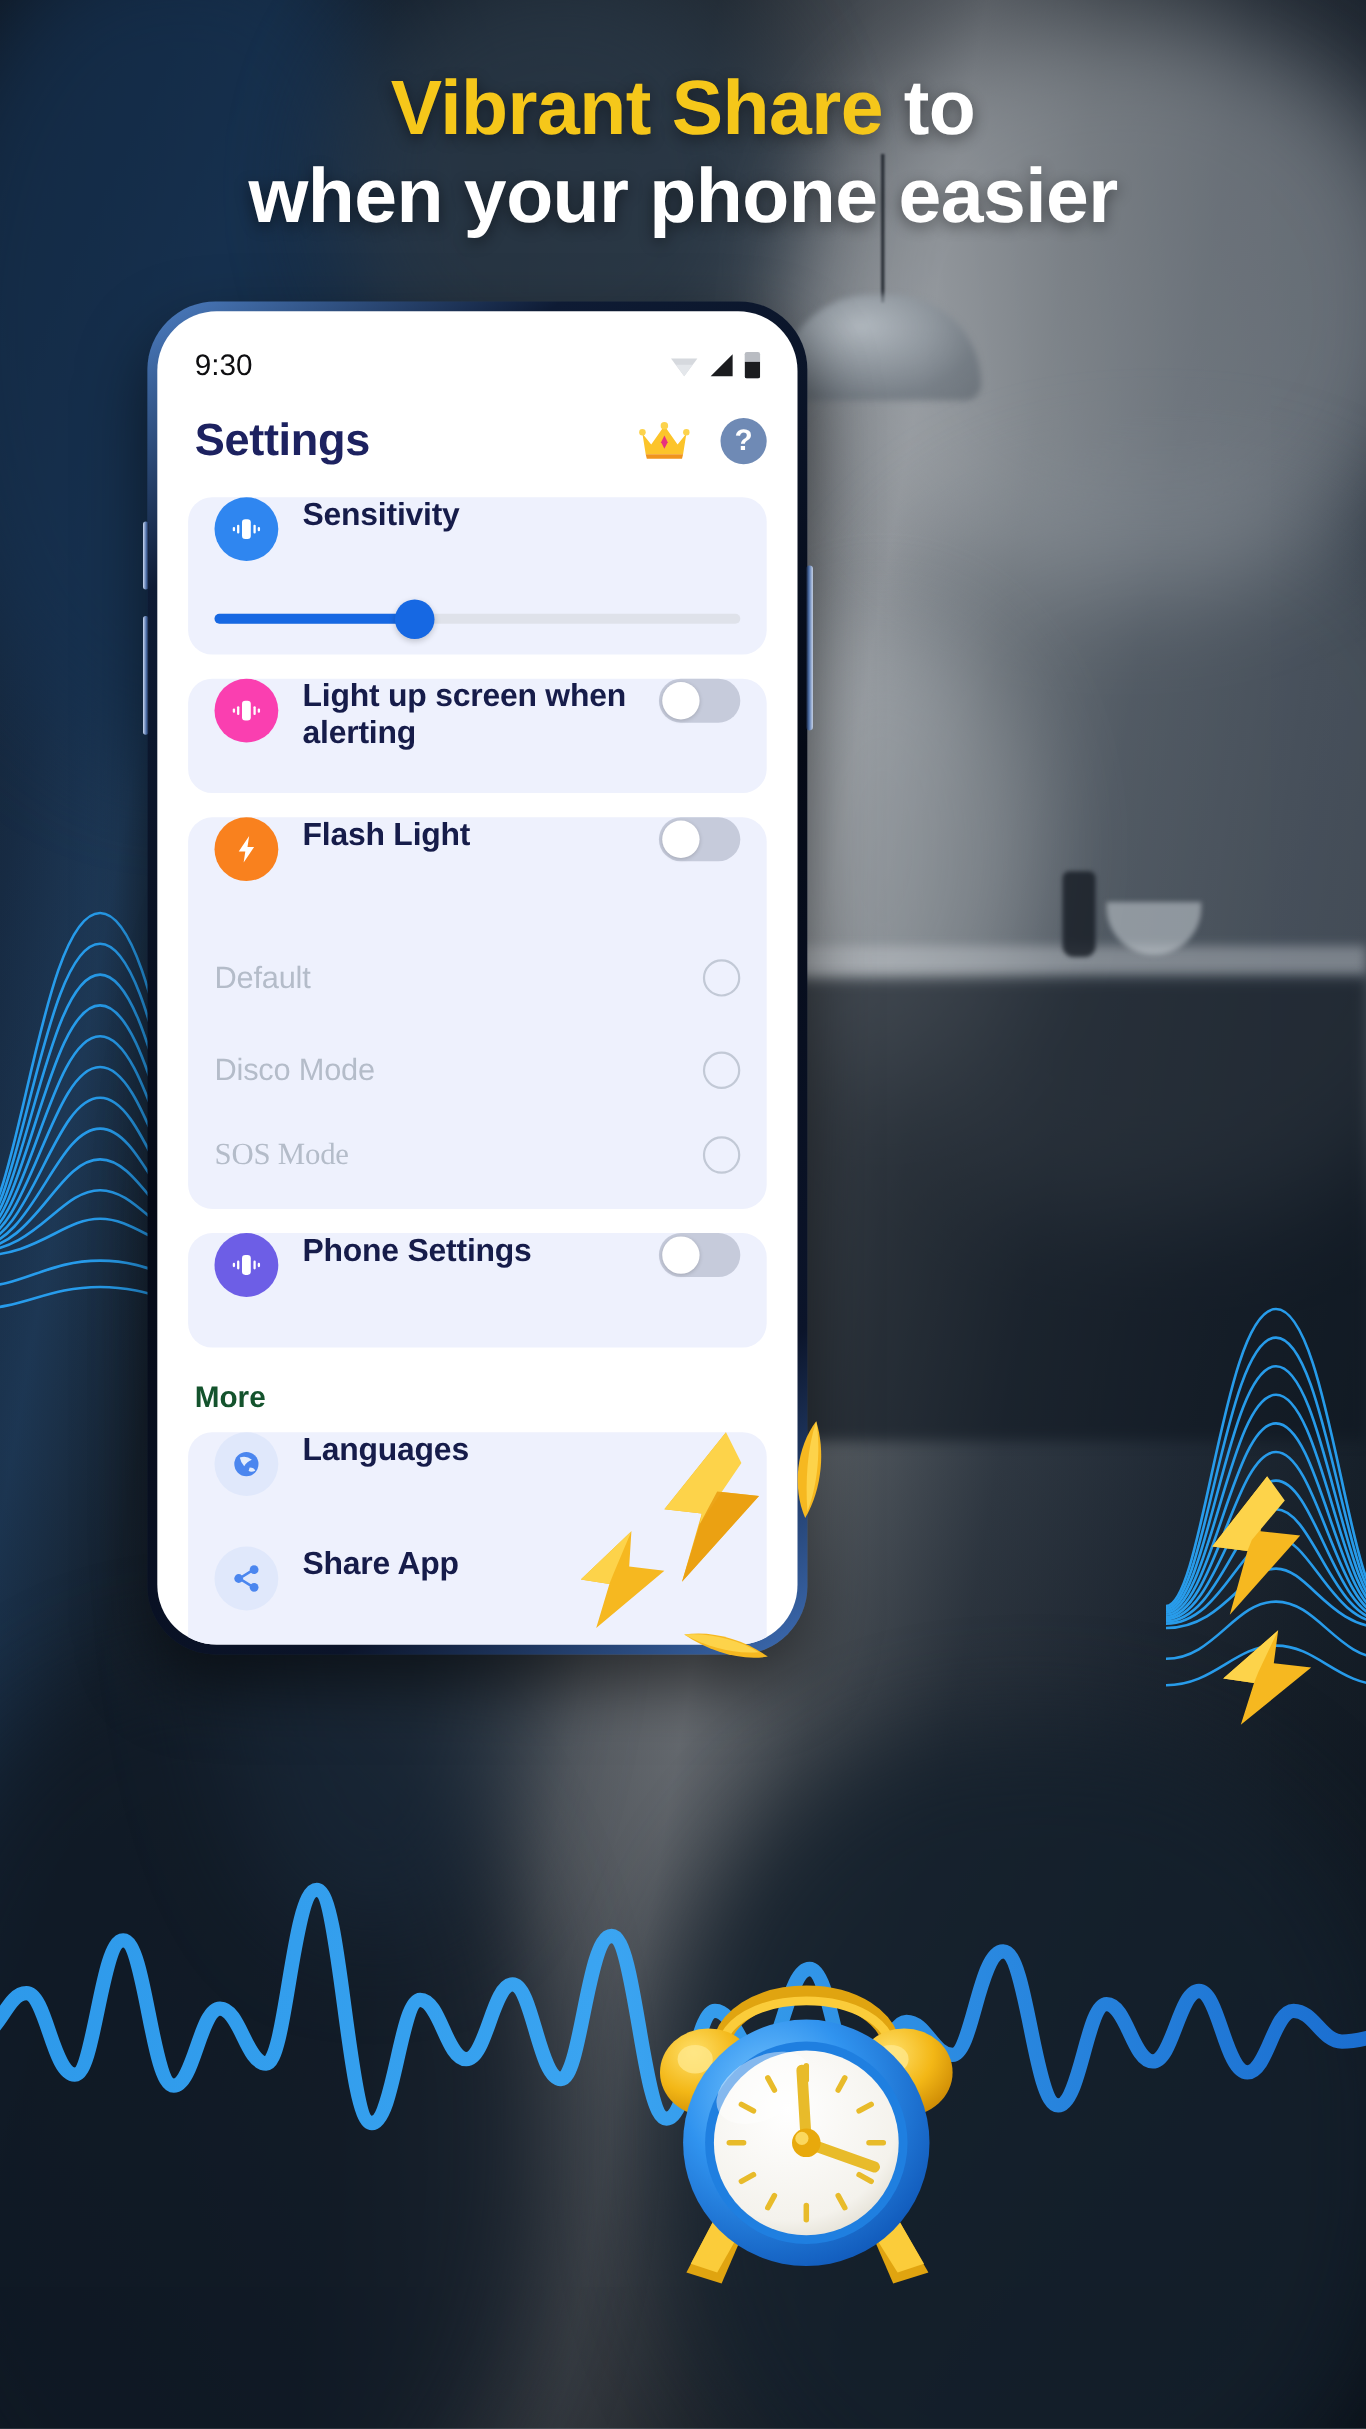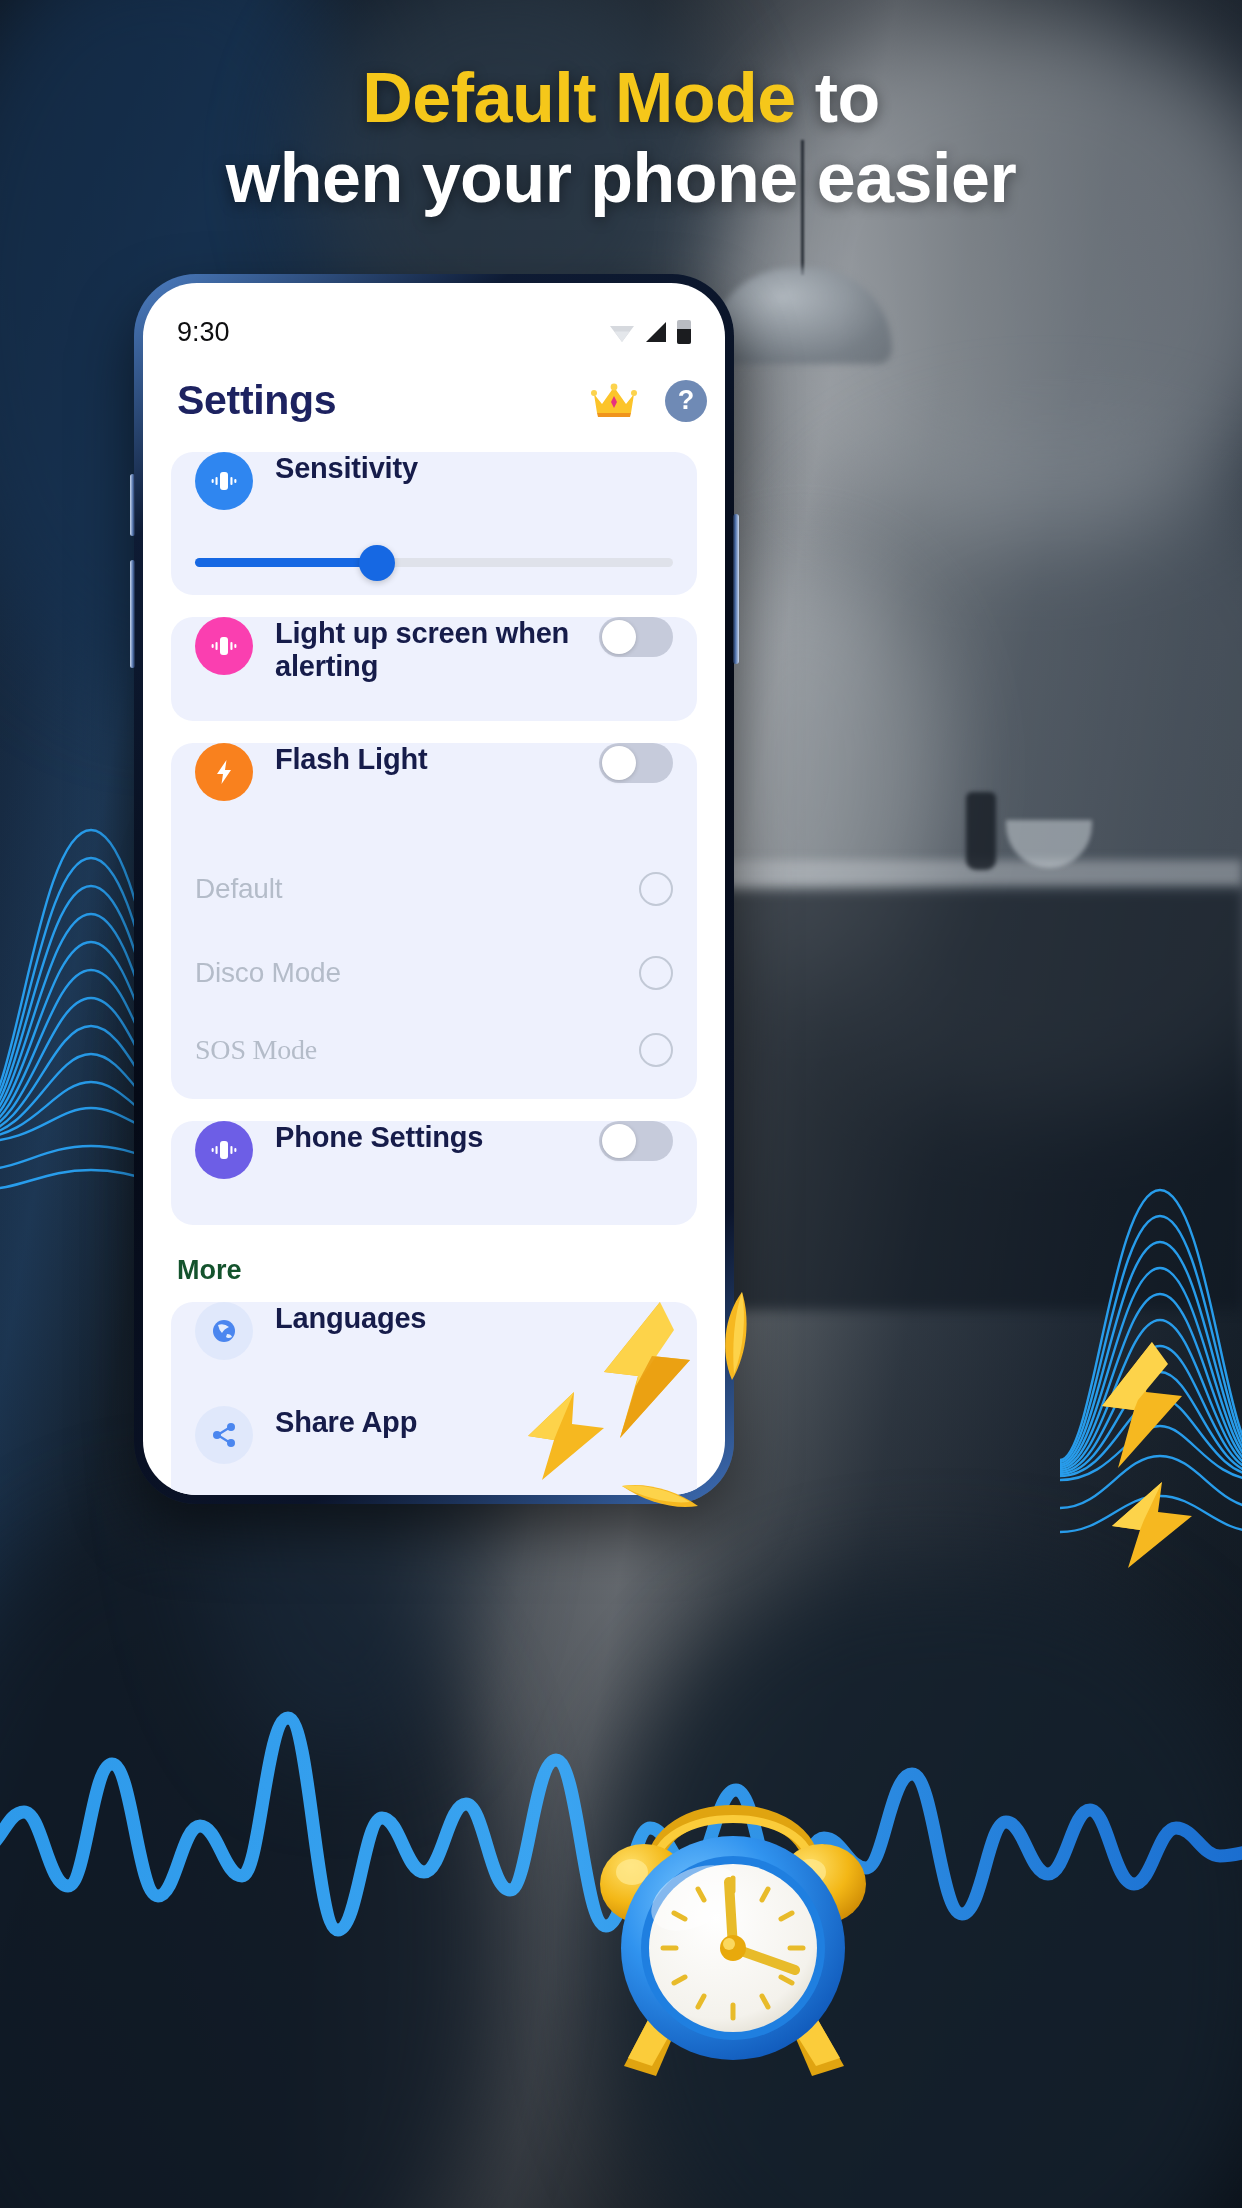--- a/index.html
+++ b/index.html
@@ -173,21 +173,21 @@
   .ic-wifi { width: 26px; height: 22px; }
   .ic-sig  { width: 24px; height: 22px; }
   .ic-bat  { width: 14px; height: 24px; border-radius: 2px; overflow: hidden;
              background: #b9bcc2; position: relative; }
   .ic-bat::before { content:""; position:absolute; left:0; right:0; bottom:0; height:62%; background:#1b1c1f; }
   .ic-bat::after  { content:""; position:absolute; left:4px; right:4px; top:-3px; height:3px; background:#b9bcc2; border-radius:2px; }
 
   
   .app-header {
     display: flex; align-items: center; justify-content: space-between;
-    padding: 22px 18px 10px 34px;
+    padding: 22px 28px 10px 34px;
   }
   .app-title {
     font-size: 41px;
     font-weight: 700;
     color: #1d2260;
     letter-spacing: -0.3px;
   }
   .header-actions { display: flex; align-items: center; gap: 28px; }
   .crown { width: 46px; height: 36px; }
   .help-btn {
@@ -323,21 +323,21 @@
   <div class="dark-cab"></div>
   <div class="pot"></div>
   <div class="bowl"></div>
   <div class="lamp-cord"></div>
   <div class="lamp-shade"></div>
   <div class="bg-blob bb5"></div>
   <div class="bg-blob bb6"></div>
   <div class="bg-blob bb7"></div>
 
   <div class="headline">
-    <span class="hl-accent">Default Mode</span><span> to</span><br>
+    <span class="hl-accent">Vibrant Share</span><span> to</span><br>
     <span>when your phone easier</span>
   </div>
 
   <svg class="wave-svg wave-left" width="230" height="420" viewBox="0 0 230 420">
     <g fill="none" stroke="#29a3f5" stroke-width="2.4" opacity="0.95">
       <path d="M0 330 C40 330 60 40 115 40 C170 40 190 330 230 330"></path>
       <path d="M0 332 C42 332 62 68 115 68 C168 68 188 332 230 332"></path>
       <path d="M0 334 C44 334 64 96 115 96 C166 96 186 334 230 334"></path>
       <path d="M0 336 C46 336 66 124 115 124 C164 124 184 336 230 336"></path>
       <path d="M0 338 C48 338 68 152 115 152 C162 152 182 338 230 338"></path>

